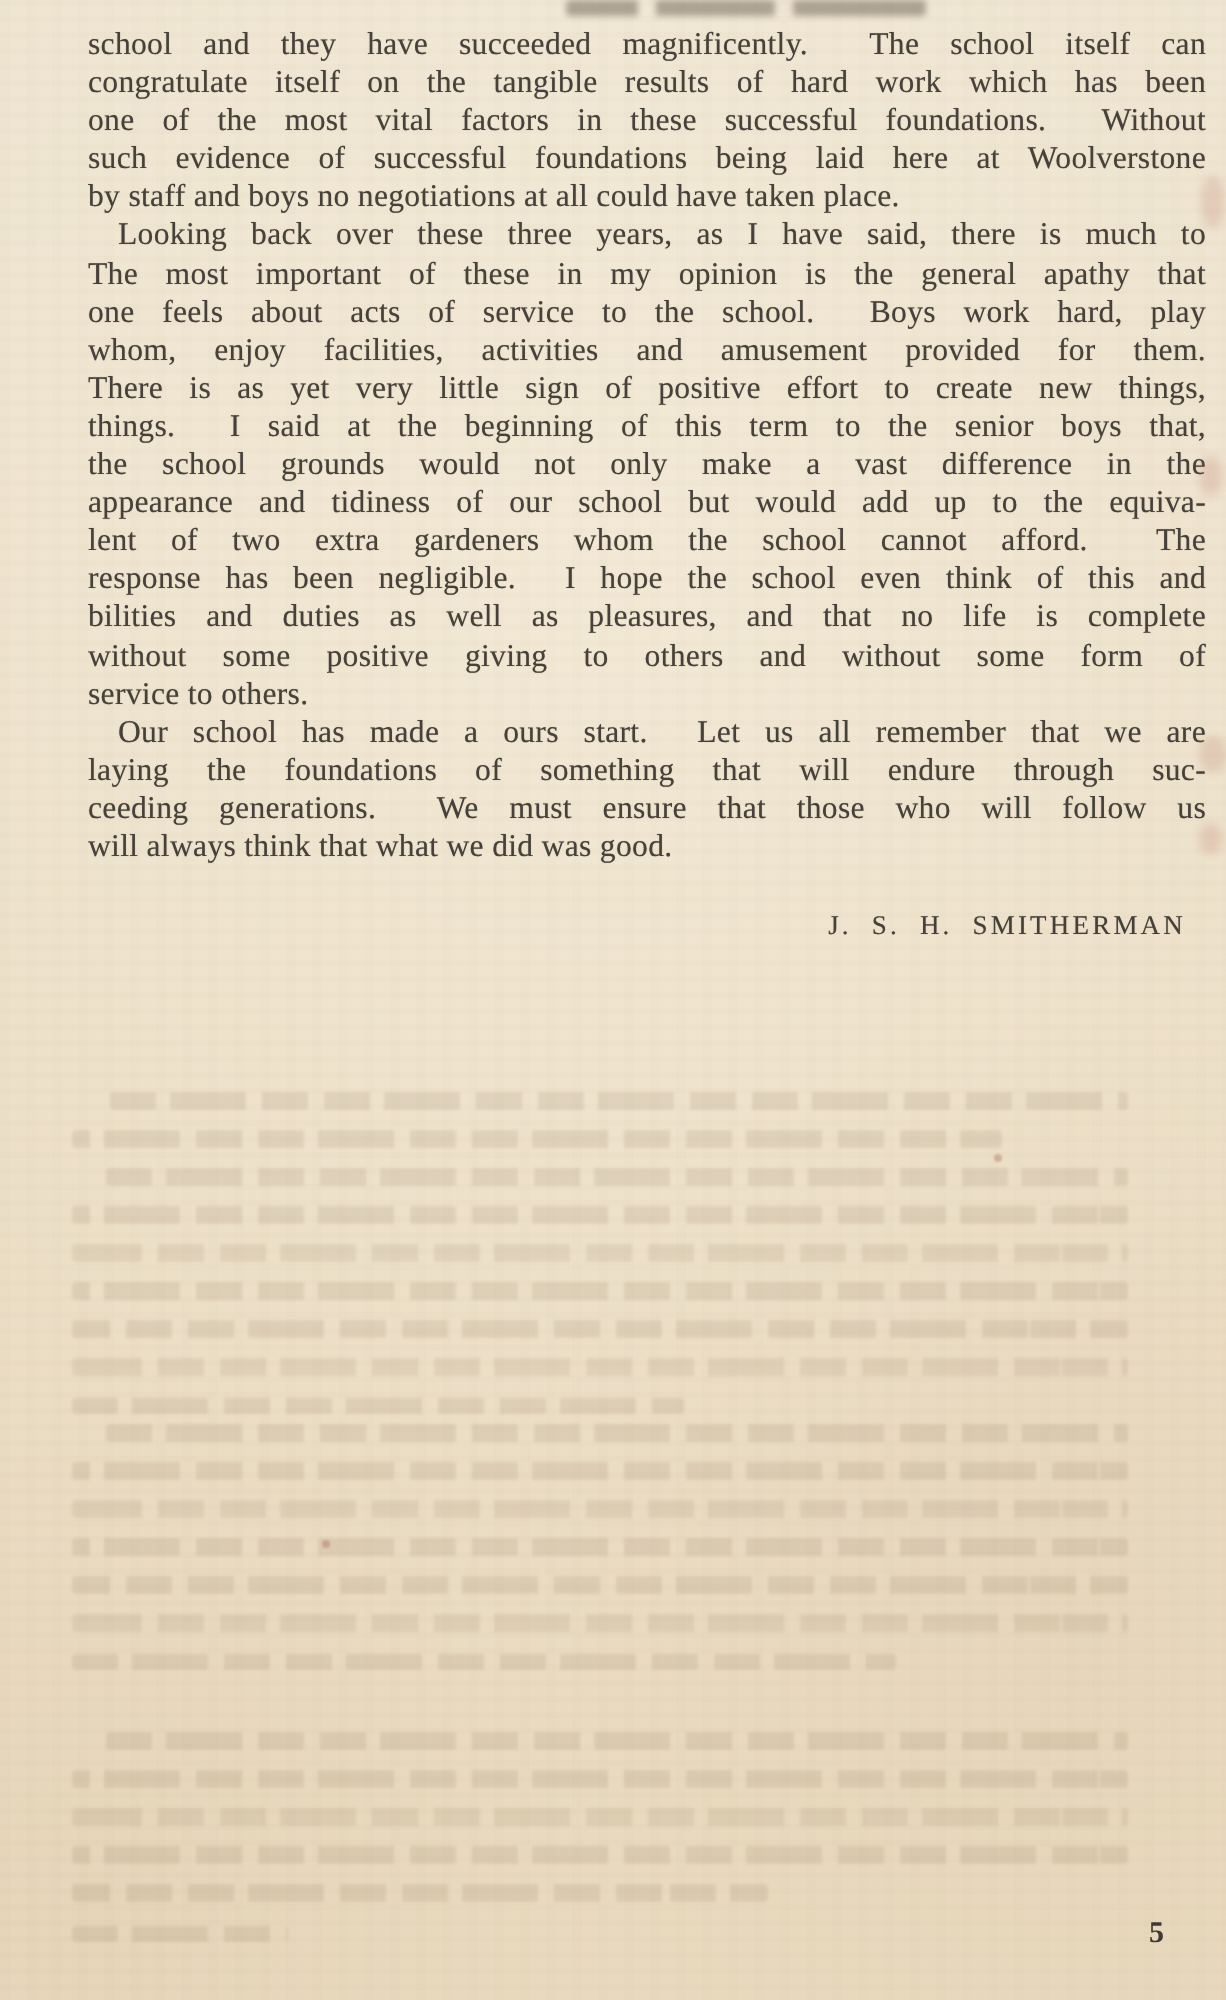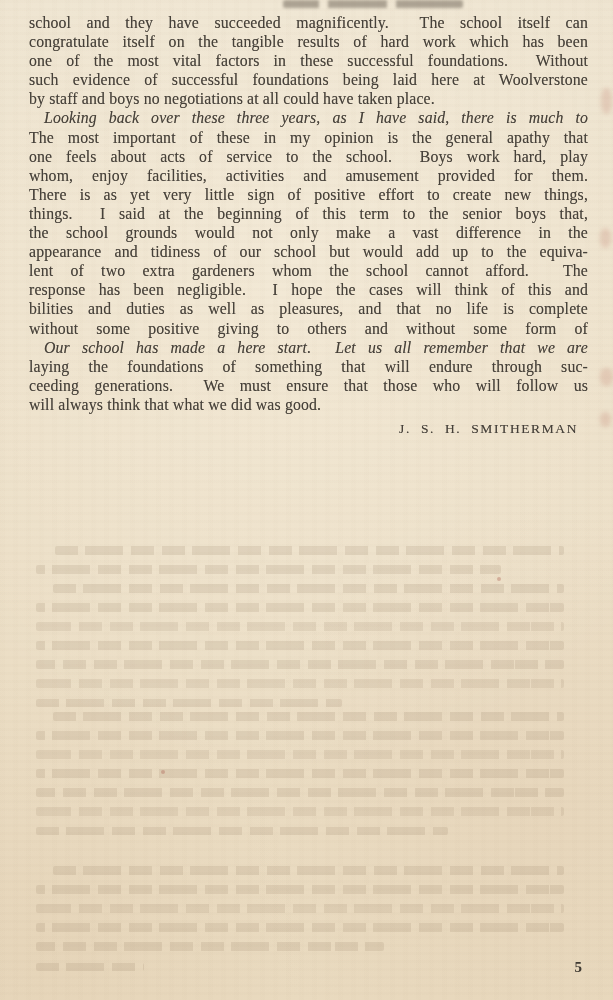--- a/index.html
+++ b/index.html
@@ -19,33 +19,33 @@
   
   .texture{
     position:absolute;inset:0;pointer-events:none;
     background:
       repeating-linear-gradient(180deg, rgba(120,92,60,0.015) 0 3px, rgba(0,0,0,0) 3px 8px),
       repeating-linear-gradient(90deg, rgba(120,92,60,0.010) 0 5px, rgba(0,0,0,0) 5px 13px);
   }
 
   
   .textblock{
-    position:absolute;left:29px;top:13px;width:559px;
+    position:absolute;left:44px;top:13px;width:559px;
     font-size:15.8px;line-height:19.1px;color:#46413a;
     text-shadow:0 0 0.5px rgba(70,62,50,0.45);
   }
   .line{
     text-align:justify;text-align-last:justify;
     white-space:pre-wrap;letter-spacing:0.15px;
   }
   .line.end{text-align-last:left;}
-  .line.indent{text-indent:15px;font-style:italic;}
+  .line.indent{text-indent:15px;}
 
   .signature{
-    margin-top:5px;text-align:right;padding-right:10px;
+    margin-top:20px;text-align:right;padding-right:10px;
     font-size:13.5px;letter-spacing:1.6px;word-spacing:5px;color:#45403a;
   }
 
   .pagenum{
     position:absolute;right:31px;top:959px;
     font-size:15px;font-weight:bold;color:#3e3932;
   }
 
   
   .ghost-title{
@@ -98,26 +98,27 @@
     <div>
       <div class="line indent">Looking back over these three years, as I have said, there is much to</div>
       <div class="line">The most important of these in my opinion is the general apathy that</div>
       <div class="line">one feels about acts of service to the school.  Boys work hard, play</div>
       <div class="line">whom, enjoy facilities, activities and amusement provided for them.</div>
       <div class="line">There is as yet very little sign of positive effort to create new things,</div>
       <div class="line">things.  I said at the beginning of this term to the senior boys that,</div>
       <div class="line">the school grounds would not only make a vast difference in the</div>
       <div class="line">appearance and tidiness of our school but would add up to the equiva-</div>
       <div class="line">lent of two extra gardeners whom the school cannot afford.  The</div>
-      <div class="line">response has been negligible.  I hope the cases will think of this and</div>
+      <div class="line">response has been negligible.  I hope the school even think of this and</div>
       <div class="line">bilities and duties as well as pleasures, and that no life is complete</div>
       <div class="line">without some positive giving to others and without some form of</div>
+      <div class="line end">service to others.</div>
     </div>
     <div>
-      <div class="line indent">Our school has made a here start.  Let us all remember that we are</div>
+      <div class="line indent">Our school has made a ours start.  Let us all remember that we are</div>
       <div class="line">laying the foundations of something that will endure through suc-</div>
       <div class="line">ceeding generations.  We must ensure that those who will follow us</div>
       <div class="line end">will always think that what we did was good.</div>
     </div>
     <div class="signature">J. S. H. SMITHERMAN</div>
   </div>
 
   <div class="ghost" style="top:546px">
     <div class="gline" style="margin-left:19px"></div>
     <div class="gline" style="width:88%"></div>

